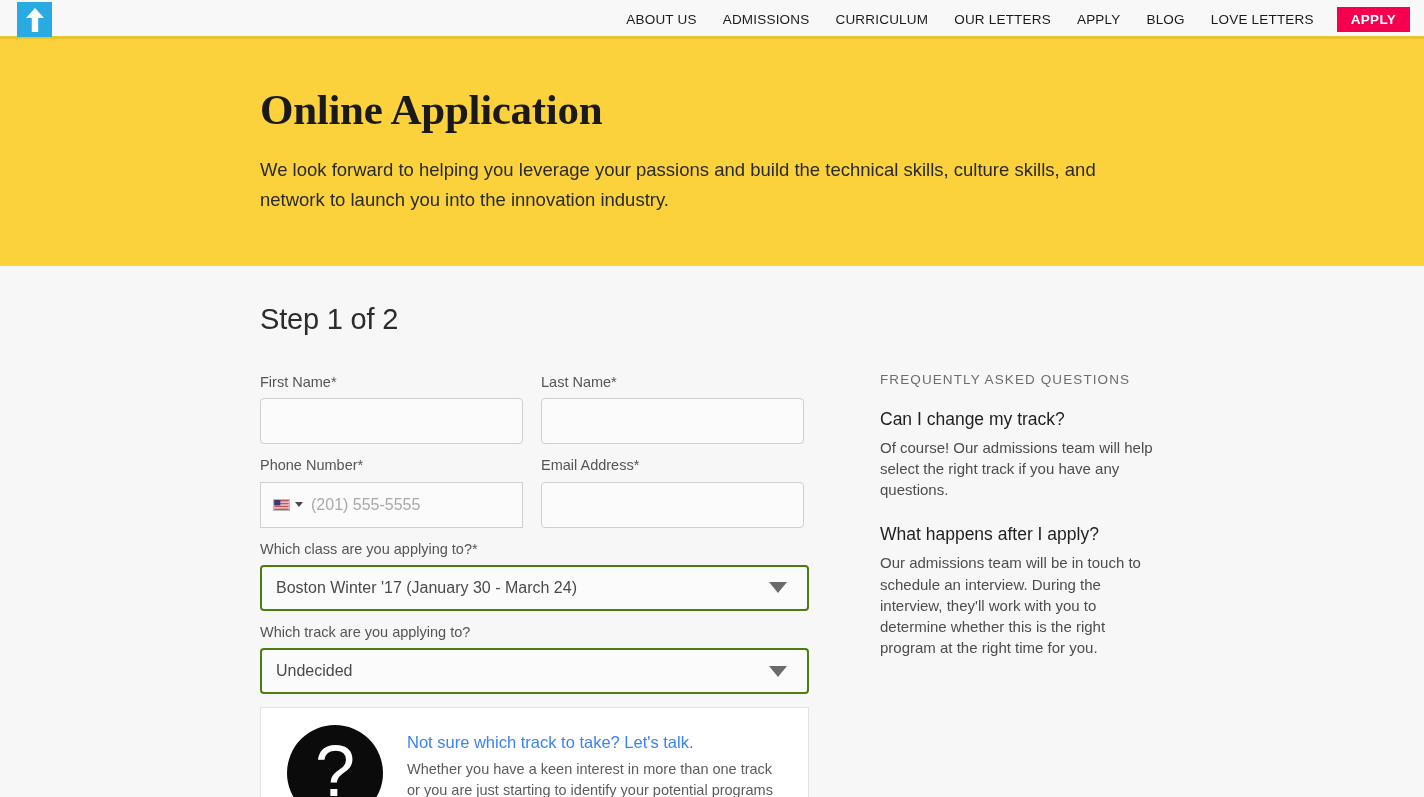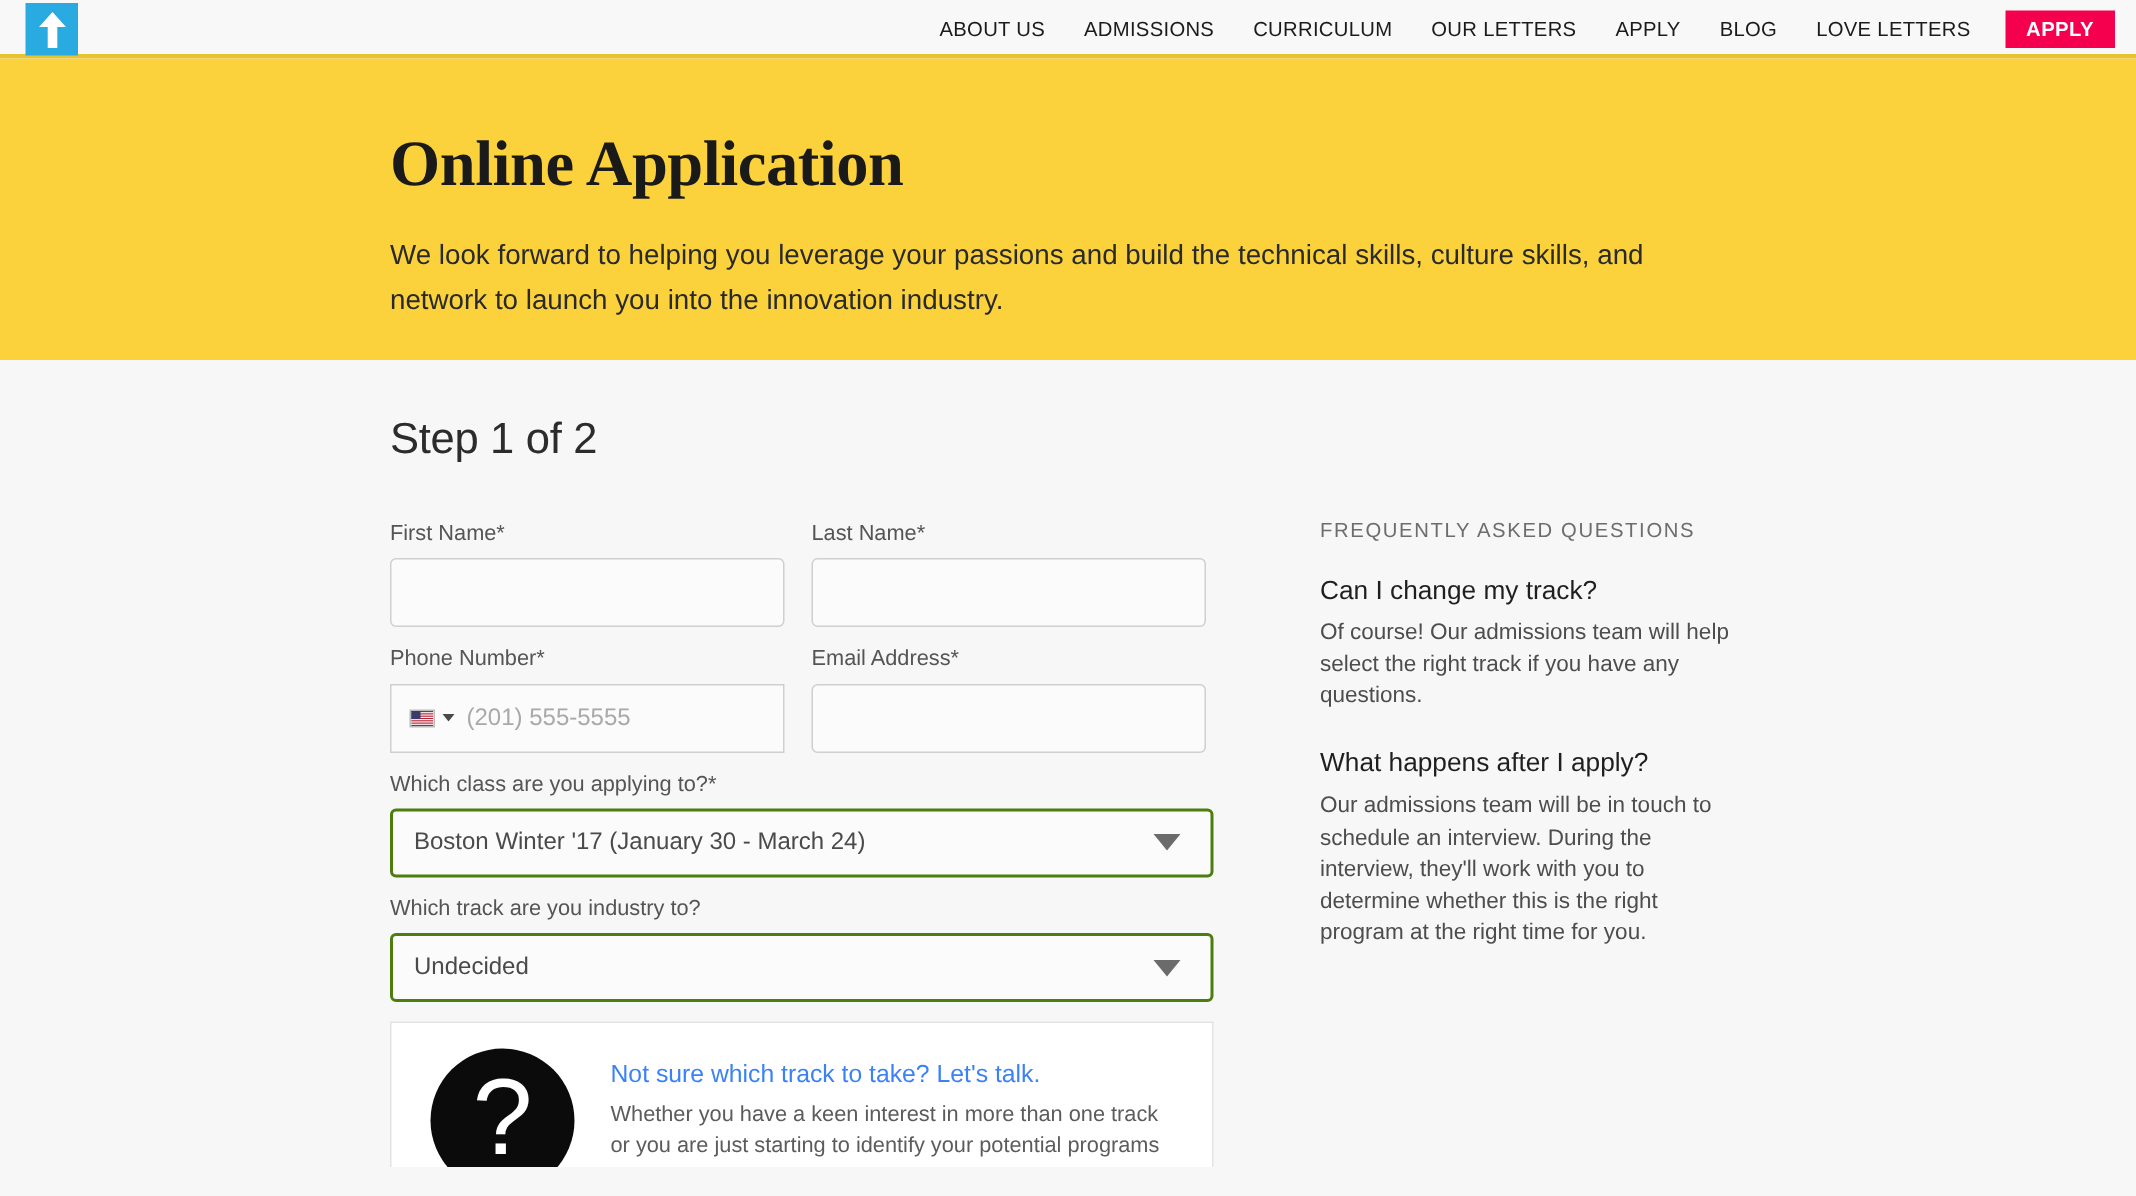--- a/index.html
+++ b/index.html
@@ -64,21 +64,21 @@
     margin-left: 10px;
     line-height: 1;
     border: none;
     cursor: pointer;
     font-family: "Liberation Sans", sans-serif;
   }
 
   
   .hero {
     background: #FBD23C;
-    height: 201px;
+    height: 227px;
     padding-left: 260px;
     padding-top: 47px;
     position: relative;
   }
   .hero-title {
     font-family: "Liberation Serif", serif;
     font-size: 43px;
     font-weight: bold;
     color: #1a1a1a;
     letter-spacing: -0.3px;
@@ -342,21 +342,21 @@
 
       <div class="field-wide">
         <label class="field-label">Which class are you applying to?*</label>
         <div class="select-wrap">
           <span class="select-value">Boston Winter '17 (January 30 - March 24)</span>
           <span class="select-arrow"></span>
         </div>
       </div>
 
       <div class="field-wide">
-        <label class="field-label">Which track are you industry to?</label>
+        <label class="field-label">Which track are you applying to?</label>
         <div class="select-wrap">
           <span class="select-value">Undecided</span>
           <span class="select-arrow"></span>
         </div>
       </div>
 
       <div class="callout">
         <div class="q-circle">?</div>
         <div class="callout-body">
           <div class="callout-title">Not sure which track to take? Let's talk.</div>

